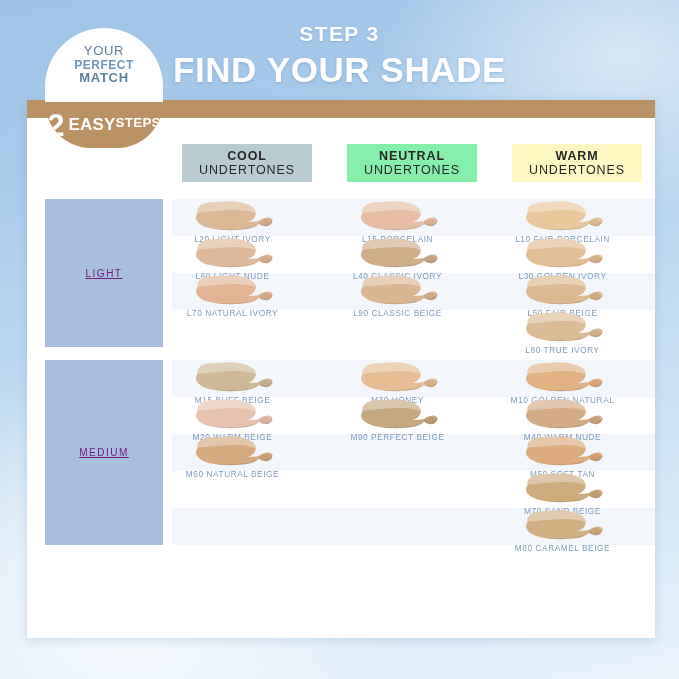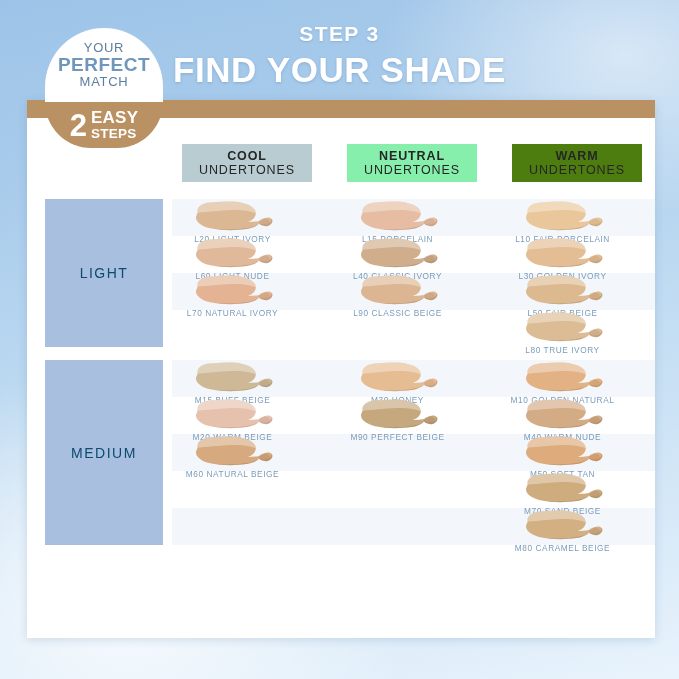--- a/index.html
+++ b/index.html
@@ -38,42 +38,42 @@
     background:#ffffff; border-radius:59px 59px 0 0;
     display:flex; flex-direction:column; align-items:center; justify-content:center;
     line-height:1.08; overflow:hidden;
   }
   .badge-bot {
     position:absolute; left:0; top:74px; width:118px; height:46px;
     background:#b99163; border-radius:0 0 59px 59px;
     display:flex; align-items:center; justify-content:center; overflow:hidden;
   }
   .b-your  { font-size:13px; color:#5d7f9e; letter-spacing:.7px; }
-  .b-perf  { font-size:19px; font-weight:bold; color:#6f97bb; letter-spacing:.5px; }
-  .b-match { font-size:13px; color:#5d7f9e; letter-spacing:.7px; }
+  .b-perf  { font-size:12px; font-weight:bold; color:#6f97bb; letter-spacing:.5px; }
+  .b-match { font-size:13px; color:#5d7f9e; letter-spacing:.7px;font-weight:bold; }
   .b-two   { font-size:31px; font-weight:bold; color:#ffffff; line-height:1; padding-right:4px; }
-  .b-es { display:flex; flex-direction:column; align-items:flex-start; line-height:1.02; }
+  .b-es { display:flex; flex-direction:row; align-items:flex-start; line-height:1.02; }
   .b-easy  { font-size:17px; font-weight:bold; color:#ffffff; letter-spacing:.2px; }
   .b-steps { font-size:13.5px; font-weight:bold; color:#ffffff; letter-spacing:.2px; }
 
   
   .colhead {
     position:absolute; width:130px; height:38px;
     display:flex; flex-direction:column; align-items:center; justify-content:center;
     line-height:1.12;
   }
   .colhead .ch-a { font-size:12.5px; font-weight:bold; color:#262626; letter-spacing:.9px; }
   .colhead .ch-b { font-size:12.5px; color:#262626; letter-spacing:.9px; }
 
   
   .toneblock {
     position:absolute; width:118px; background:#a9bfe0;
     display:flex; align-items:center; justify-content:center;
   }
-  .toneblock span { font-size:14px; color:#0c4a6e; letter-spacing:1.5px; }
+  .toneblock span { font-size:10px; color:#701a75; letter-spacing:1.5px;text-decoration:underline; }
 
   
   .grid { position:absolute; left:0; top:0; width:628px; height:384px; }
   .stripe { position:absolute; left:145px; width:483px; }
   .stripe.alt { background:#f3f6fa; }
   .stripe.plain { background:#ffffff; }
 
   .cell { position:absolute; width:155px; text-align:center; }
   .swatch-wrap { position:relative; width:88px; height:33px; margin:0 auto; }
   .swatch-wrap svg { display:block; width:88px; height:33px; }
@@ -94,21 +94,21 @@
   <div class="tanbar"></div>
   <div class="grid" id="grid-root">
       <div class="colhead" style="left: 155px; top: 44px; background: rgb(185, 204, 210);">
         <div class="ch-a">COOL</div>
         <div class="ch-b">UNDERTONES</div>
       </div>
       <div class="colhead" style="left: 320px; top: 44px; background: #86efac;">
         <div class="ch-a">NEUTRAL</div>
         <div class="ch-b">UNDERTONES</div>
       </div>
-      <div class="colhead" style="left: 485px; top: 44px; background: #4d7c0f;">
+      <div class="colhead" style="left: 485px; top: 44px; background: #fef9c3;">
         <div class="ch-a">WARM</div>
         <div class="ch-b">UNDERTONES</div>
       </div>
       <div class="stripe alt" style="left: 145px; top: 99px; height: 37px;"></div>
       <div class="stripe plain" style="left: 145px; top: 136px; height: 37px;"></div>
       <div class="stripe alt" style="left: 145px; top: 173px; height: 37px;"></div>
       <div class="stripe plain" style="left: 145px; top: 210px; height: 37px;"></div>
       <div class="toneblock" style="left: 18px; top: 99px; height: 148px;">
         <span>LIGHT</span>
       </div>

